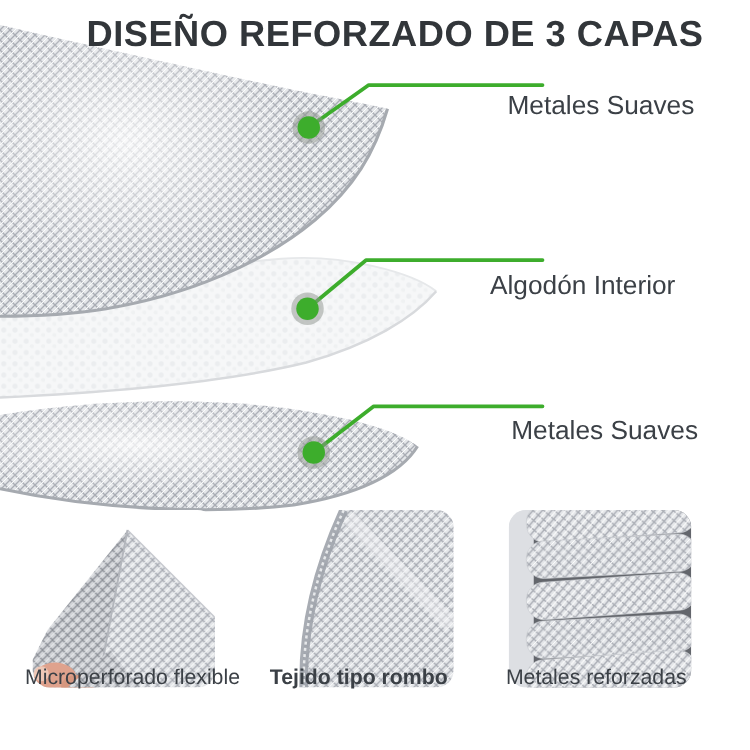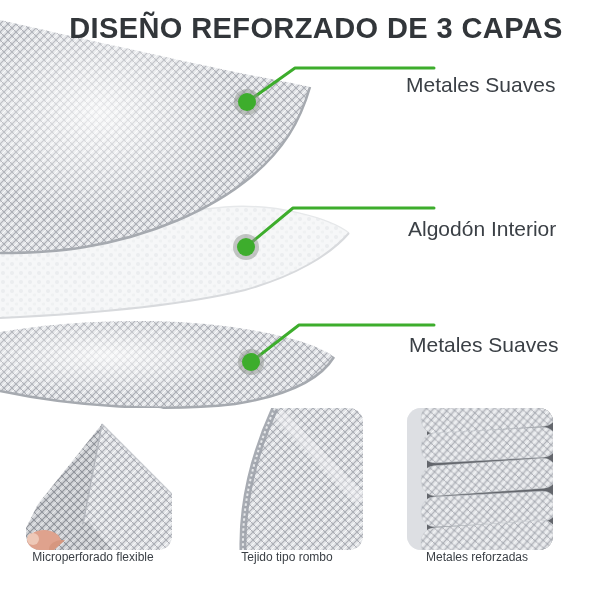--- a/index.html
+++ b/index.html
@@ -17,28 +17,28 @@
   #scene{position:absolute;left:0;top:0;}
   .page-title{
     position:absolute;left:316px;top:12px;transform:translateX(-50%);
     white-space:nowrap;font-size:29px;font-weight:bold;letter-spacing:.4px;
     color:var(--title-color);
   }
   .layer-label{
     position:absolute;white-space:nowrap;font-size:21px;color:var(--label-color);
   }
   .layer-label.l1{left:406px;top:73px;}
-  .layer-label.l2{left:408px;top:217px;}
+  .layer-label.l2{left:392px;top:217px;}
   .layer-label.l3{left:409px;top:333px;}
   .feature-caption{
-    position:absolute;top:550px;width:146px;text-align:center;white-space:nowrap;
-    font-size:12px;color:var(--label-color);
+    position:absolute;top:532px;width:146px;text-align:center;white-space:nowrap;
+    font-size:17px;color:var(--label-color);
   }
   .feature-caption.c1{left:20px;}
-  .feature-caption.c2{left:214px;}
+  .feature-caption.c2{left:214px;font-weight:bold;}
   .feature-caption.c3{left:404px;}
   .accent-stroke{stroke:var(--accent);}
   .accent-fill{fill:var(--accent);}
   .ring-fill{fill:var(--ring);}
 </style>
 </head>
 <body>
 
 <div id="stage">
 

